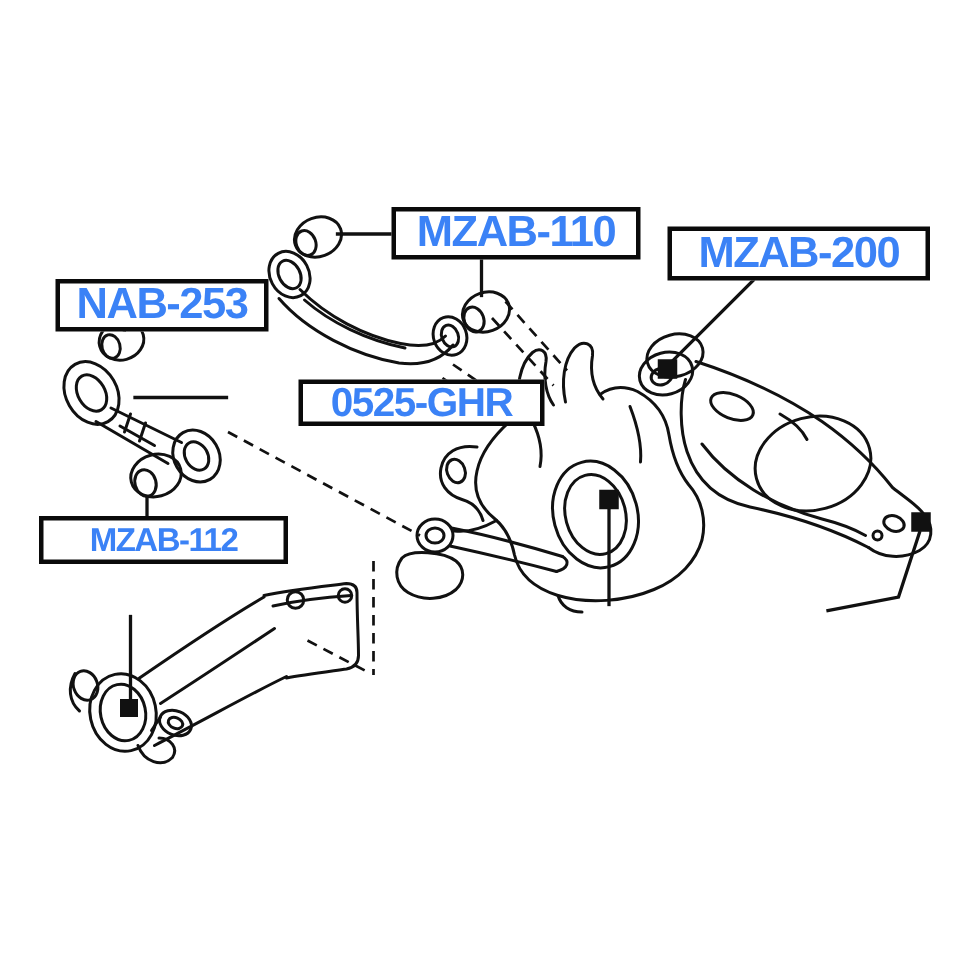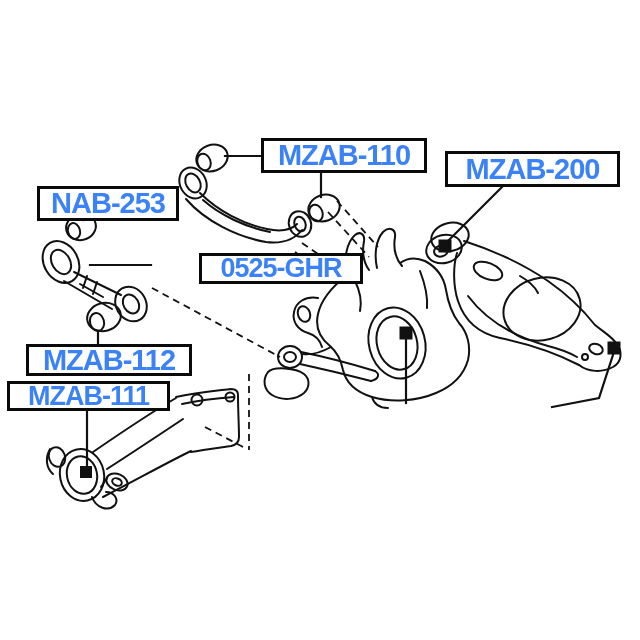--- a/index.html
+++ b/index.html
@@ -34,21 +34,21 @@
     color: #3b82f6;
     letter-spacing: -1px;
     white-space: nowrap;
     line-height: 1;
     z-index: 2;
   }
   .lbl-nab253  { left: 17px;  top: 186px; width: 142px; height: 35px; font-size: 29px; margin-left: 20px; }
   .lbl-mzab110 { left: 261px; top: 138px; width: 166px; height: 35px; font-size: 29px; }
   .lbl-mzab109 { left: 445px; top: 151px; width: 175px; height: 36px; font-size: 29px; }
   .lbl-ghr0525 { left: 151px; top: 253px; width: 164px; height: 31px; font-size: 27px; margin-left: 48px; }
-  .lbl-mzab112 { left: 26px;  top: 344px; width: 166px; height: 32px; font-size: 29px; }
+  .lbl-mzab112 { left: 26px;  top: 344px; width: 166px; height: 32px; font-size: 22px; }
   .lbl-mzab111 { left: 7px;   top: 381px; width: 163px; height: 30px; font-size: 27px; }
   .lbl-mzab114 { left: 367px; top: 403px; width: 185px; height: 32px; font-size: 30px; border-width: 4px; }
 </style>
 </head>
 <body>
 
 <div id="stage">
 
   <svg id="artwork" width="640" height="640" viewBox="0 0 640 640" xmlns="http://www.w3.org/2000/svg">
 
@@ -179,17 +179,14 @@
   </div>
   <div class="part-label lbl-mzab109">
     <span>MZAB-200</span>
   </div>
   <div class="part-label lbl-ghr0525">
     <span>0525-GHR</span>
   </div>
   <div class="part-label lbl-mzab112">
     <span>MZAB-112</span>
   </div>
-  <div class="part-label lbl-mzab111">
-    <span>MZAB-111</span>
-  </div>
 
 </div>
 
 </body></html>

